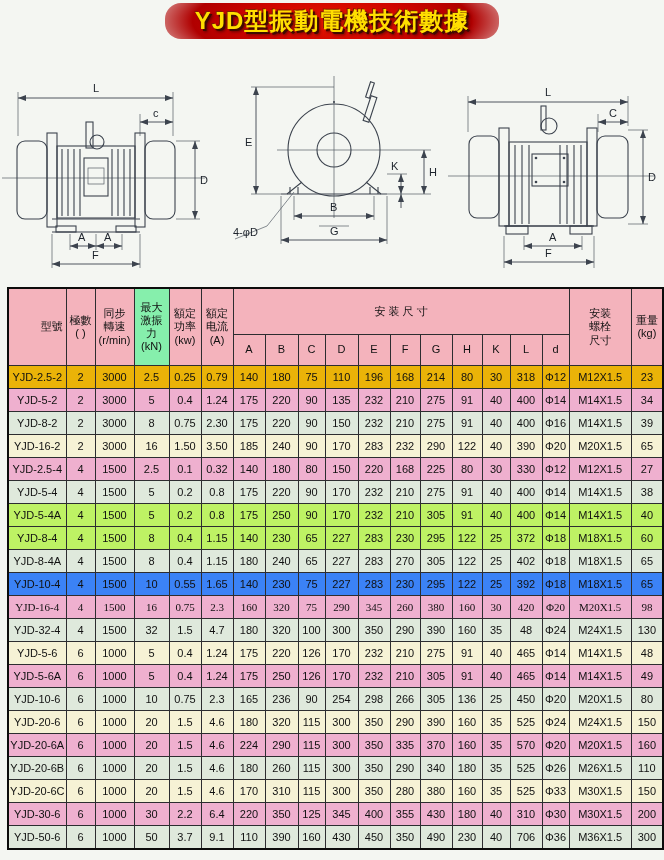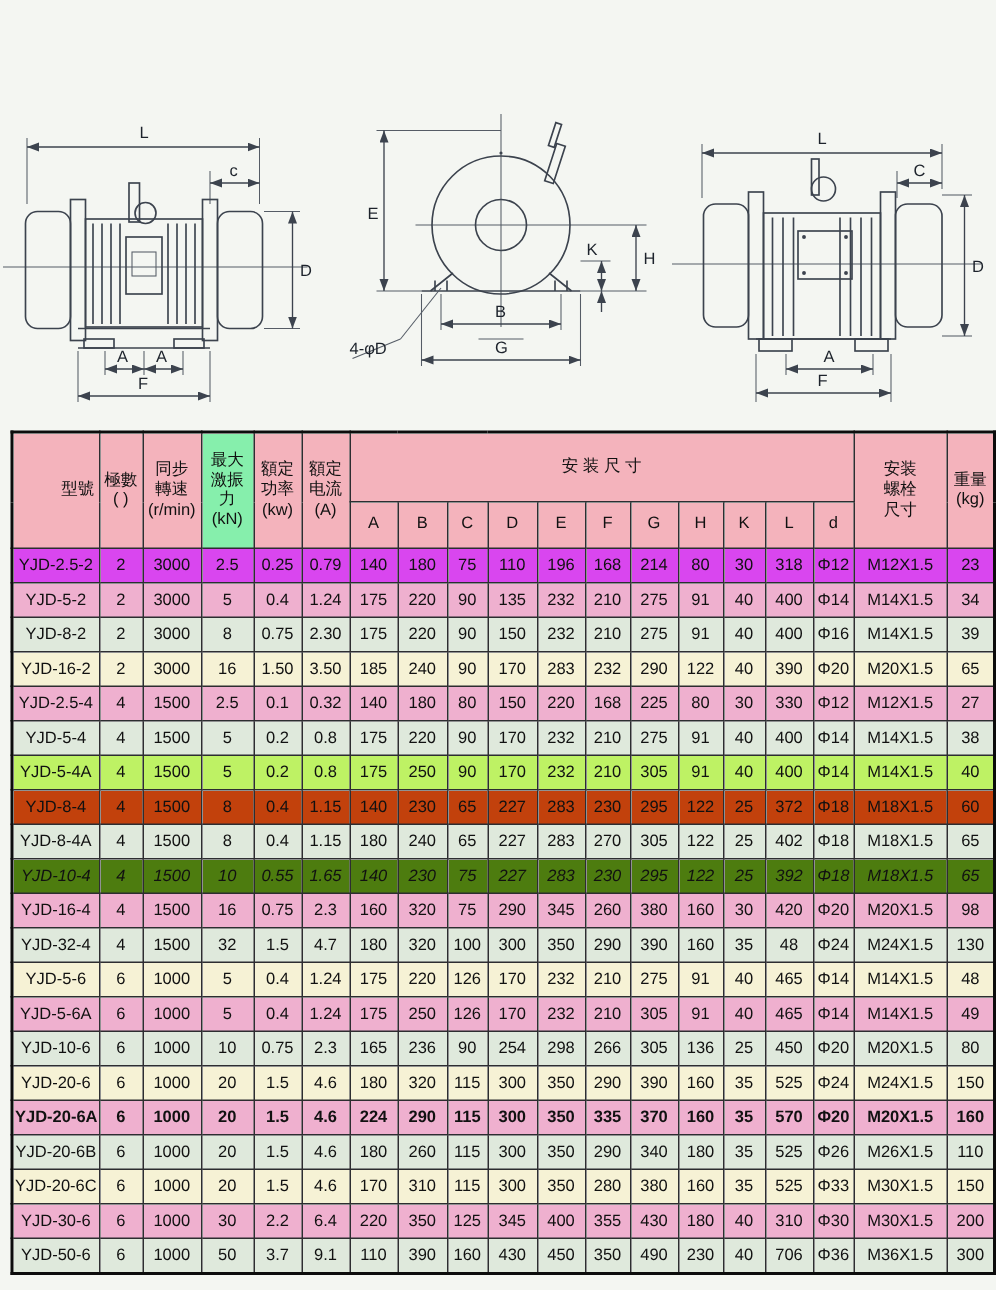--- a/index.html
+++ b/index.html
@@ -45,20 +45,21 @@
   .spec-table{border:2px solid #0c0c0c;}
   .spec-table thead tr.h1 th{height:45px;}
   .spec-table thead tr.h2 th{height:30px;}
   .spec-table tbody tr{height:23px;}
 </style>
 </head>
 <body>
 
 <div class="page">
 
+  <div class="title-banner">YJD型振動電機技術數據</div>
 
   <div class="drawings">
 
     <svg width="220" height="218" viewBox="0 0 220 218">
       <defs>
         <marker id="ar1" markerWidth="9" markerHeight="8" refX="8" refY="3" orient="auto-start-reverse" markerUnits="userSpaceOnUse">
           <path d="M0,0 L8,3 L0,6 z" fill="#3c434e"></path>
         </marker>
       </defs>
 
@@ -285,21 +286,21 @@
           <th class="hdr" style="background: rgb(244, 179, 188);">E</th>
           <th class="hdr" style="background: rgb(244, 179, 188);">F</th>
           <th class="hdr" style="background: rgb(244, 179, 188);">G</th>
           <th class="hdr" style="background: rgb(244, 179, 188);">H</th>
           <th class="hdr" style="background: rgb(244, 179, 188);">K</th>
           <th class="hdr" style="background: rgb(244, 179, 188);">L</th>
           <th class="hdr" style="background: rgb(244, 179, 188);">d</th>
         </tr>
     </thead>
     <tbody id="spec-body">
-        <tr style="background: #d946ef; margin-left: 24px;">
+        <tr style="background: #eab308; margin-left: 24px;">
           <td>YJD-2.5-2</td>
           <td>2</td>
           <td>3000</td>
           <td>2.5</td>
           <td>0.25</td>
           <td>0.79</td>
           <td>140</td>
           <td>180</td>
           <td>75</td>
           <td>110</td>
@@ -432,21 +433,21 @@
           <td>232</td>
           <td>210</td>
           <td>305</td>
           <td>91</td>
           <td>40</td>
           <td>400</td>
           <td>Φ14</td>
           <td>M14X1.5</td>
           <td>40</td>
         </tr>
-        <tr style="background: #c2410c;">
+        <tr style="background: #bef264;">
           <td>YJD-8-4</td>
           <td>4</td>
           <td>1500</td>
           <td>8</td>
           <td>0.4</td>
           <td>1.15</td>
           <td>140</td>
           <td>230</td>
           <td>65</td>
           <td>227</td>
@@ -474,42 +475,42 @@
           <td>283</td>
           <td>270</td>
           <td>305</td>
           <td>122</td>
           <td>25</td>
           <td>402</td>
           <td>Φ18</td>
           <td>M18X1.5</td>
           <td>65</td>
         </tr>
-        <tr style="background: #4d7c0f; font-style: italic;">
+        <tr style="background: #3b82f6;">
           <td>YJD-10-4</td>
           <td>4</td>
           <td>1500</td>
           <td>10</td>
           <td>0.55</td>
           <td>1.65</td>
           <td>140</td>
           <td>230</td>
           <td>75</td>
           <td>227</td>
           <td>283</td>
           <td>230</td>
           <td>295</td>
           <td>122</td>
           <td>25</td>
           <td>392</td>
           <td>Φ18</td>
           <td>M18X1.5</td>
           <td>65</td>
         </tr>
-        <tr style="background: rgb(239, 176, 207);">
+        <tr style="background: rgb(239, 176, 207); font-family: Liberation Serif, serif;">
           <td>YJD-16-4</td>
           <td>4</td>
           <td>1500</td>
           <td>16</td>
           <td>0.75</td>
           <td>2.3</td>
           <td>160</td>
           <td>320</td>
           <td>75</td>
           <td>290</td>
@@ -621,21 +622,21 @@
           <td>350</td>
           <td>290</td>
           <td>390</td>
           <td>160</td>
           <td>35</td>
           <td>525</td>
           <td>Φ24</td>
           <td>M24X1.5</td>
           <td>150</td>
         </tr>
-        <tr style="background: rgb(239, 176, 207); font-weight: bold;">
+        <tr style="background: rgb(239, 176, 207);">
           <td>YJD-20-6A</td>
           <td>6</td>
           <td>1000</td>
           <td>20</td>
           <td>1.5</td>
           <td>4.6</td>
           <td>224</td>
           <td>290</td>
           <td>115</td>
           <td>300</td>

